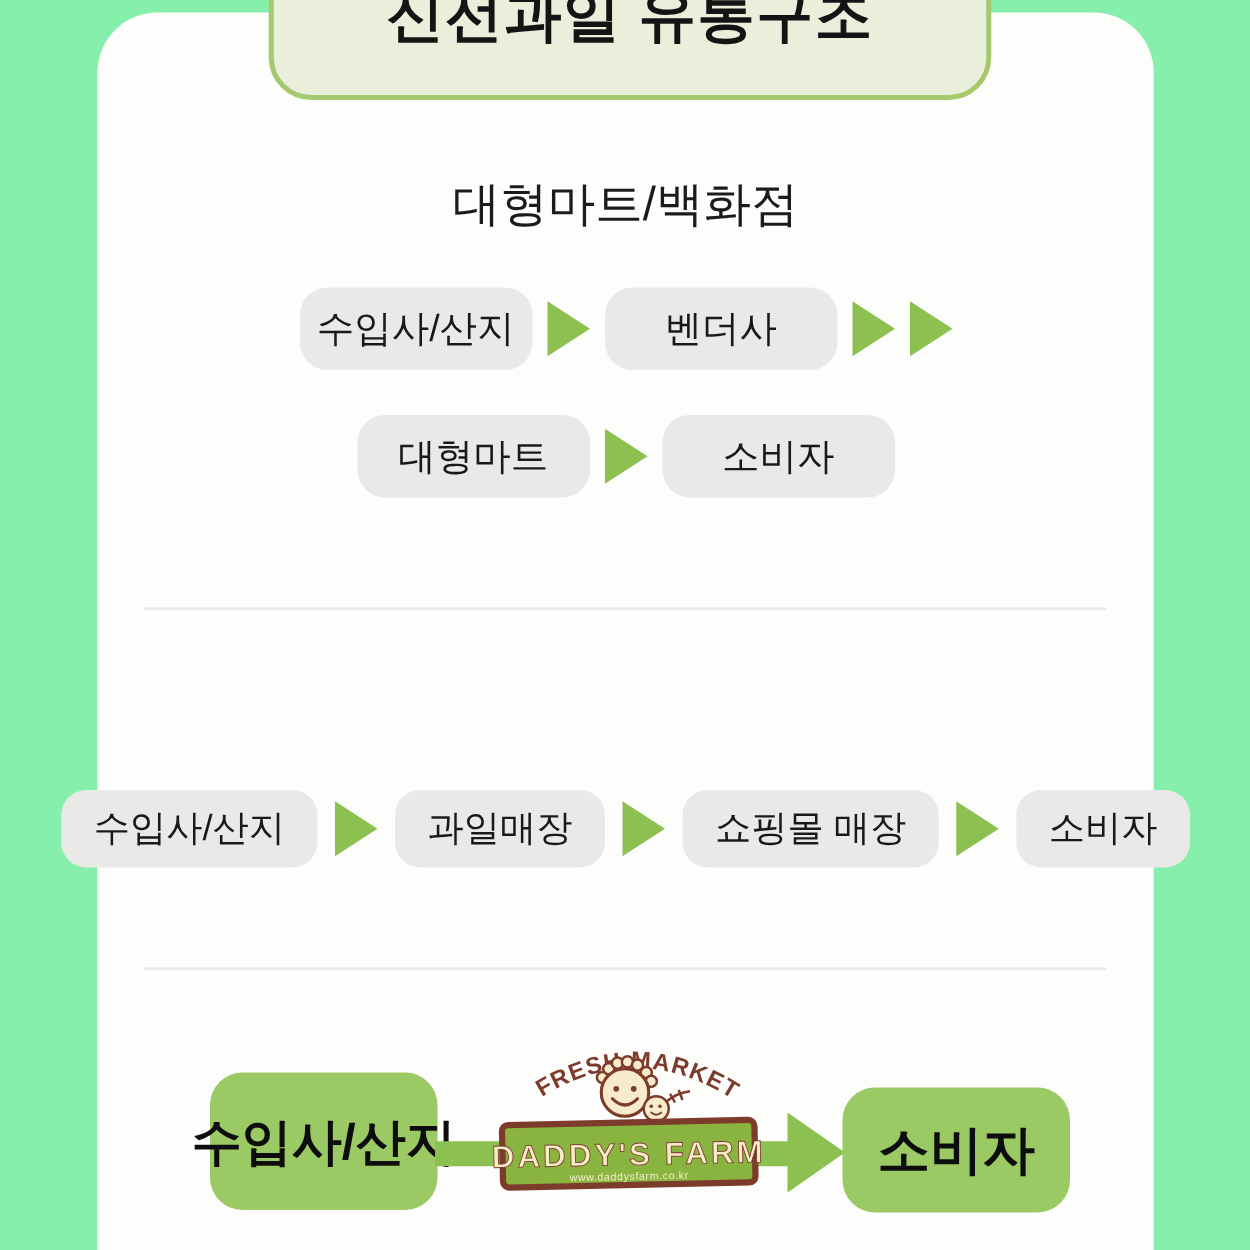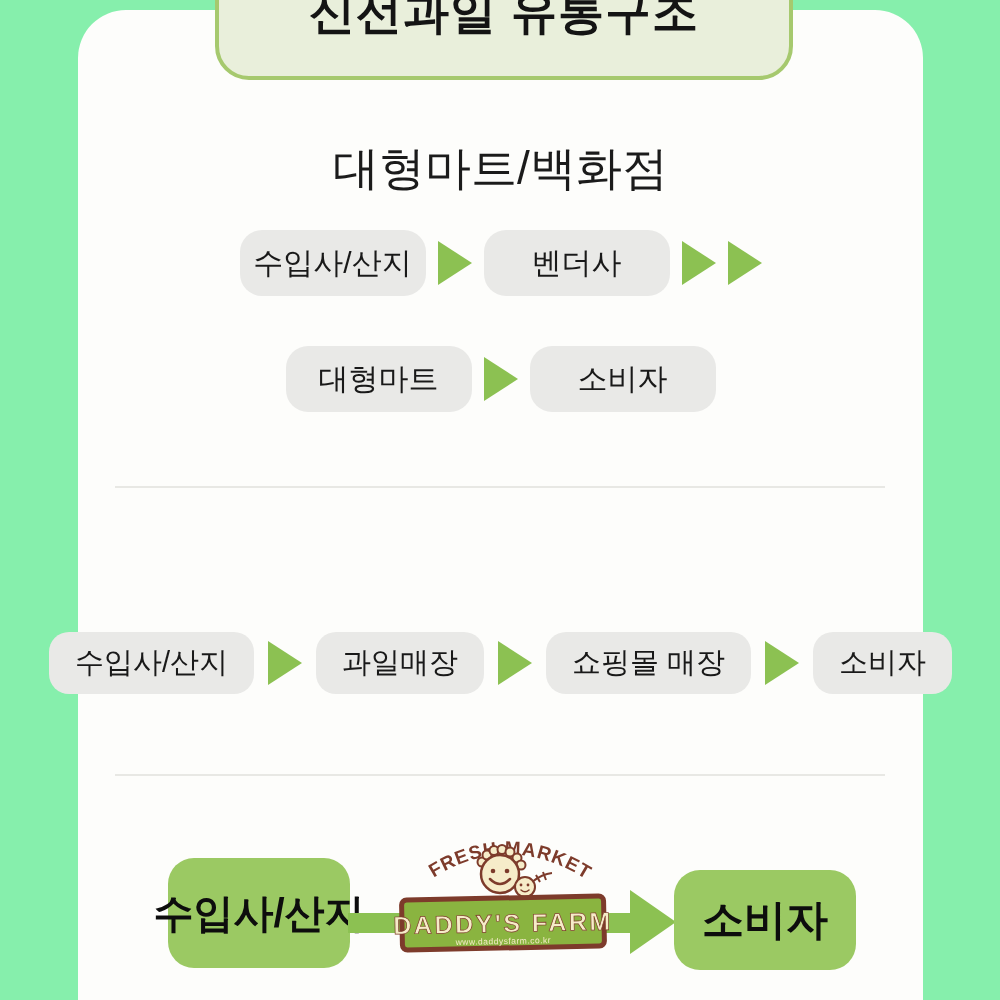--- a/index.html
+++ b/index.html
@@ -13,30 +13,30 @@
     background:#fdfdfb;border-radius:48px 48px 0 0;
   }
   .title-pill{
     position:absolute;left:215px;top:-54px;width:570px;height:126px;
     background:#e9efdb;border:4px solid #a6c96e;border-radius:34px;
     display:flex;align-items:center;justify-content:center;
     font-size:46px;font-weight:600;color:#141414;letter-spacing:1px;
   }
   .heading{
     position:absolute;left:78px;width:845px;text-align:center;
-    font-size:46px;font-weight:400;color:#1b1b1b;
+    font-size:38px;font-weight:400;color:#1b1b1b;
   }
   .h1{top:138px;}
   .h2{top:543px;}
   .flow-row{
     position:absolute;left:78px;width:845px;
     display:flex;align-items:center;justify-content:center;gap:12px;
   }
   .row1{top:230px;height:66px;}
-  .row2{top:346px;height:66px;}
+  .row2{top:332px;height:66px;}
   .row3{top:632px;height:62px;gap:14px;}
   .gbox{
     height:66px;width:186px;background:#e9e9e7;border-radius:22px;
     display:flex;align-items:center;justify-content:center;
     font-size:30px;color:#191919;white-space:nowrap;
   }
   .row3 .gbox{width:auto;height:62px;padding:0 26px;font-size:29px;border-radius:20px;}
   .tri{
     width:0;height:0;flex:0 0 auto;
     border-left:34px solid #8cc152;

